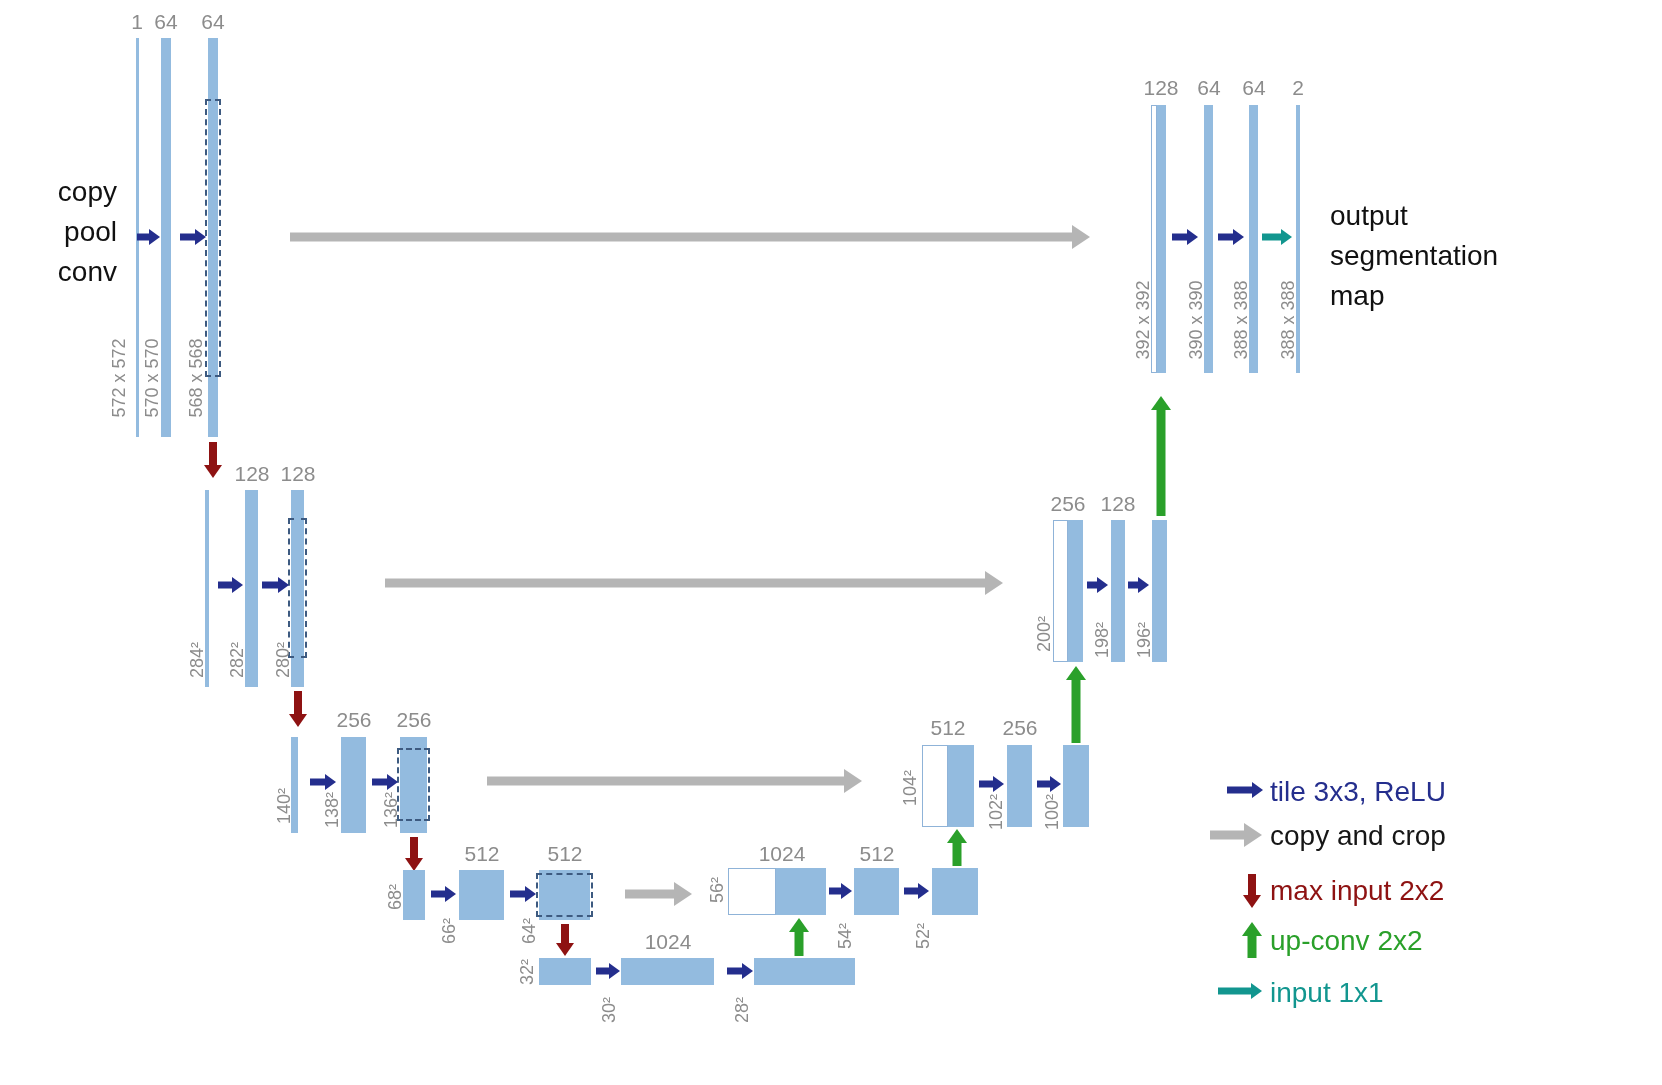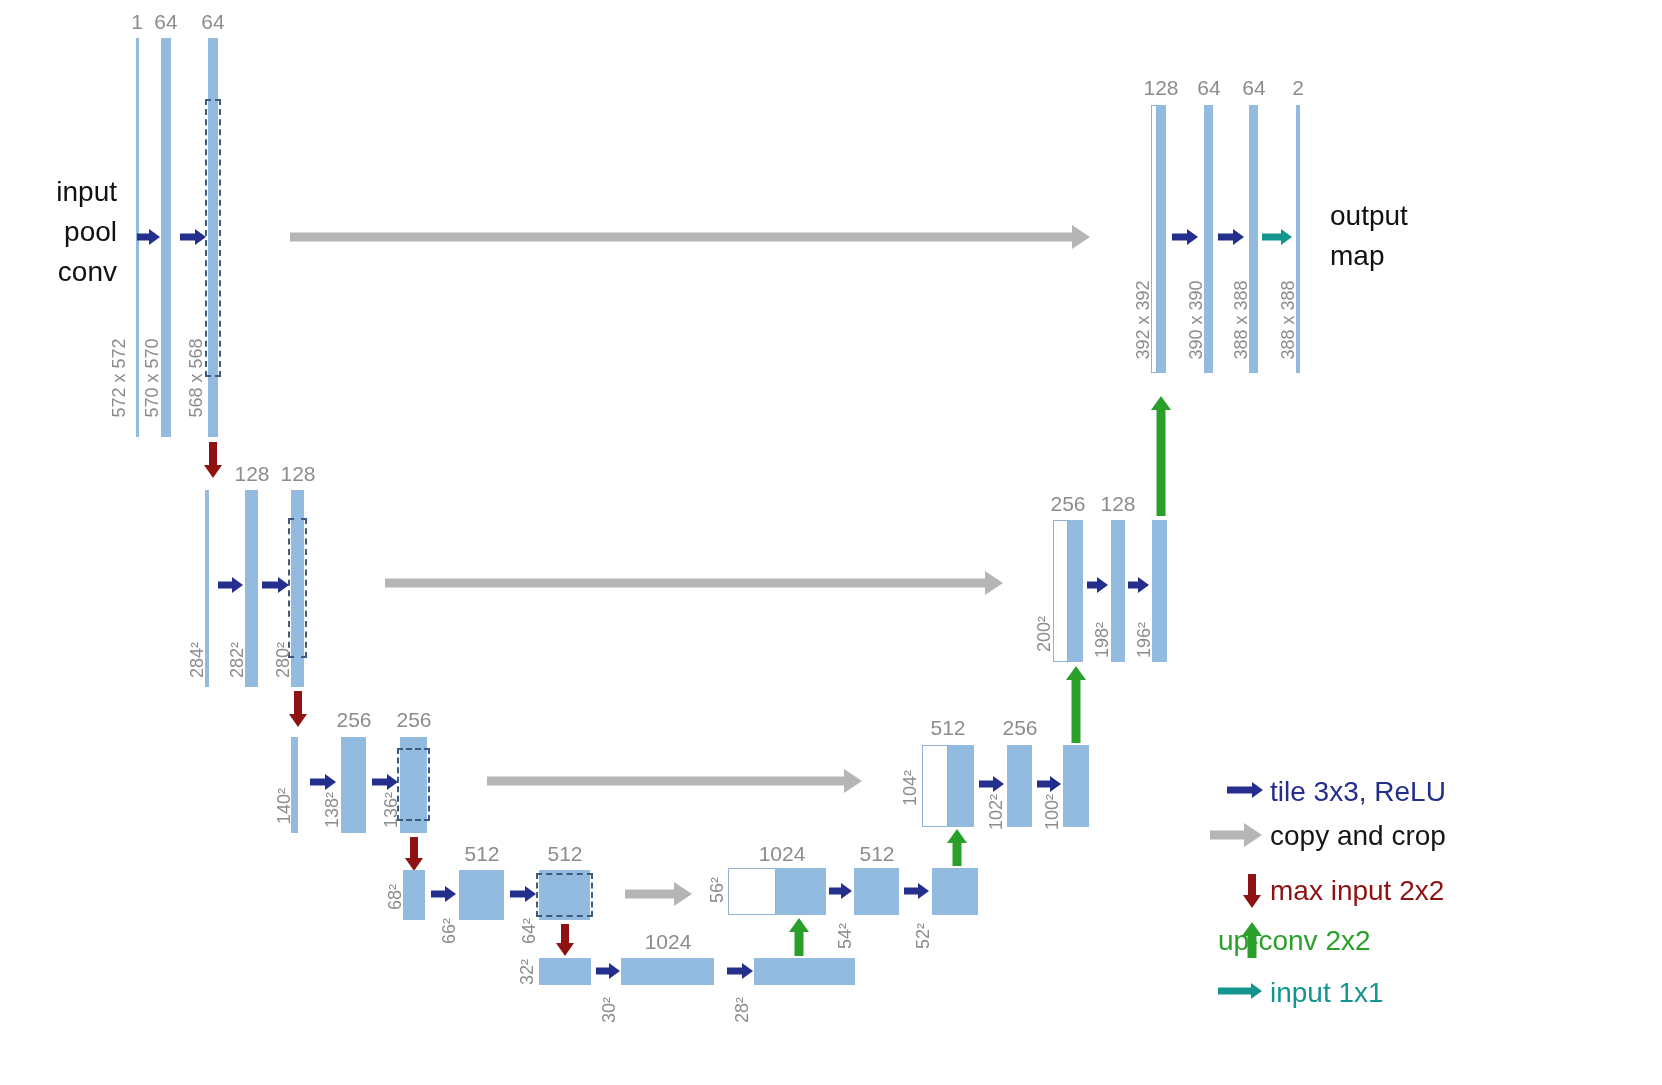--- a/index.html
+++ b/index.html
@@ -55,21 +55,21 @@
   <span class="ar ar-r big c-copy" style="left:487px;top:768px;width:375px;height:26px">
       <i class="sh"></i>
       <i class="hd"></i>
     </span>
   <span class="ar ar-r big c-copy" style="left:625px;top:881px;width:67px;height:26px">
       <i class="sh"></i>
       <i class="hd"></i>
     </span>
 
   <div class="note" style="left:17px;top:172px;width:100px;text-align:right">
-    <div>input</div>
+    <div>copy</div>
     <div>pool</div>
     <div>conv</div>
   </div>
 
   <span class="ch" style="left:137px;top:10px">1</span>
   <span class="ch" style="left:166px;top:10px">64</span>
   <span class="ch" style="left:213px;top:10px">64</span>
   <div class="bar" style="left:136px;top:38px;width:3px;height:399px"></div>
   <div class="bar" style="left:161px;top:38px;width:10px;height:399px"></div>
   <div class="bar" style="left:208px;top:38px;width:10px;height:399px"></div>
@@ -263,20 +263,21 @@
       <i class="sh"></i>
       <i class="hd"></i>
     </span>
   <span class="sz" style="left:1143px;top:320px">392 x 392</span>
   <span class="sz" style="left:1196px;top:320px">390 x 390</span>
   <span class="sz" style="left:1241px;top:320px">388 x 388</span>
   <span class="sz" style="left:1288px;top:320px">388 x 388</span>
 
   <div class="note" style="left:1330px;top:196px;width:260px;text-align:left">
     <div>output</div>
+    <div>segmentation</div>
     <div>map</div>
   </div>
 
   <div>
     <span class="ar ar-r c-conv" style="left:1227px;top:781px;width:36px;height:18px">
         <i class="sh"></i>
         <i class="hd"></i>
       </span>
     <span class="legend-text" style="left:1270px;top:776px;color:var(--conv-arrow,#242e8d)">tile 3x3, ReLU</span>
 
@@ -289,21 +290,21 @@
     <span class="ar ar-d c-pool" style="left:1241px;top:874px;width:22px;height:34px">
         <i class="sh"></i>
         <i class="hd"></i>
       </span>
     <span class="legend-text" style="left:1270px;top:875px;color:var(--max-pool-arrow,#8e1212)">max input 2x2</span>
 
     <span class="ar ar-u c-up" style="left:1240px;top:922px;width:24px;height:36px">
         <i class="sh"></i>
         <i class="hd"></i>
       </span>
-    <span class="legend-text" style="left:1218px;top:925px;color:var(--up-conv-arrow,#2aa02a)">up-conv 2x2</span>
+    <span class="legend-text" style="left:1270px;top:925px;color:var(--up-conv-arrow,#2aa02a)">up-conv 2x2</span>
 
     <span class="ar ar-r c-1x1" style="left:1218px;top:982px;width:44px;height:18px">
         <i class="sh"></i>
         <i class="hd"></i>
       </span>
     <span class="legend-text" style="left:1270px;top:977px;color:var(--conv1x1-arrow,#12968f)">input 1x1</span>
   </div>
 
 </div>
 

